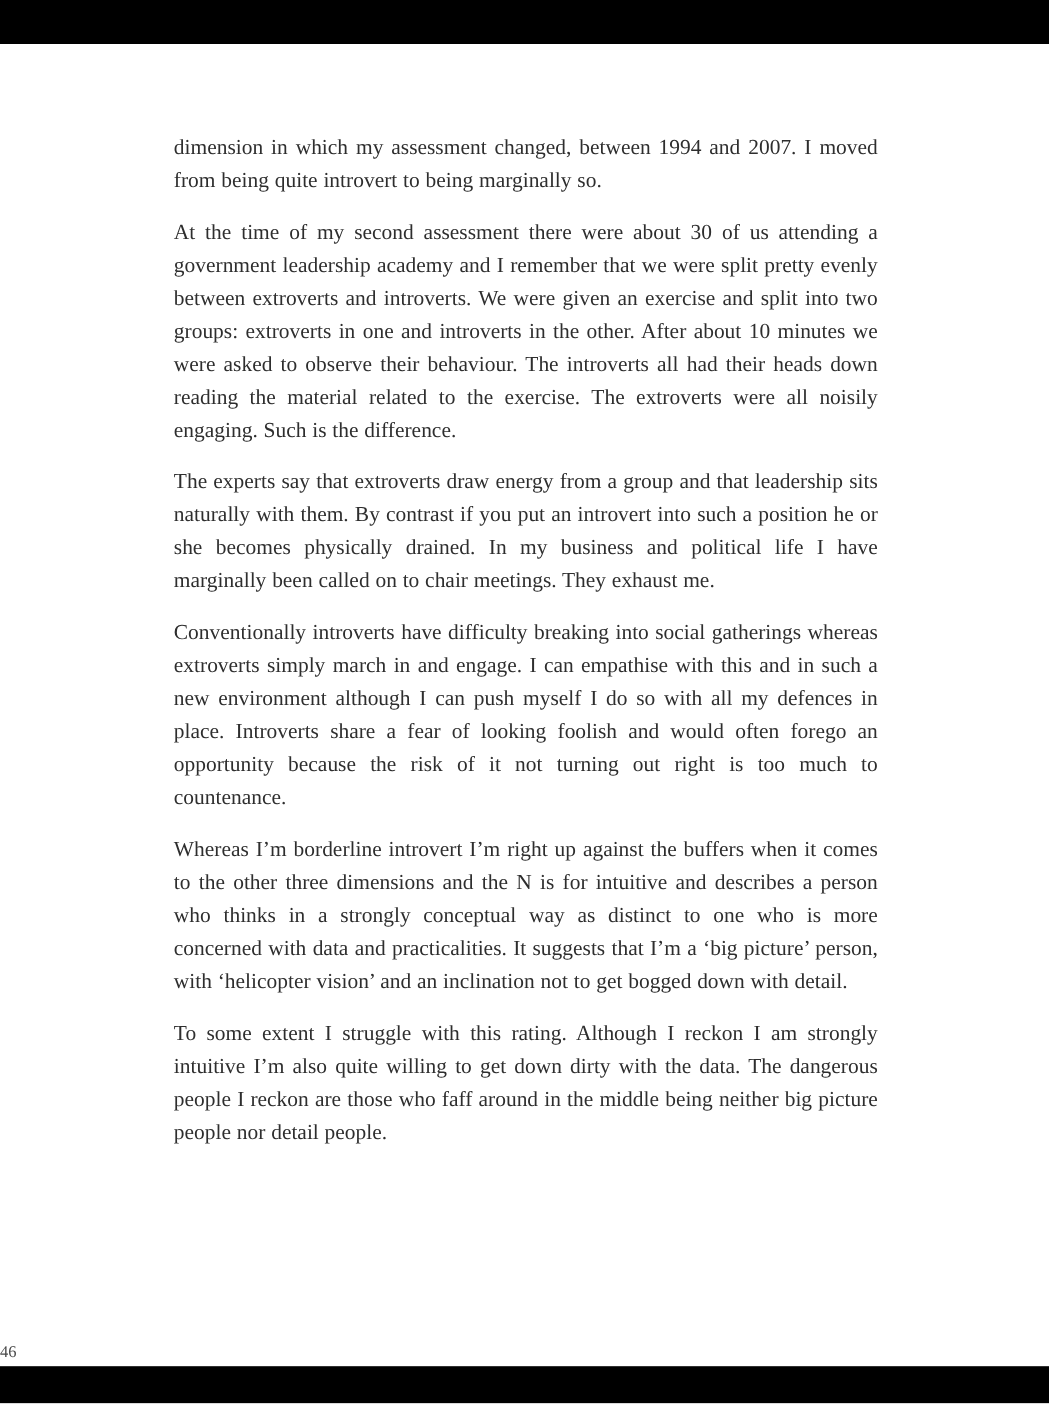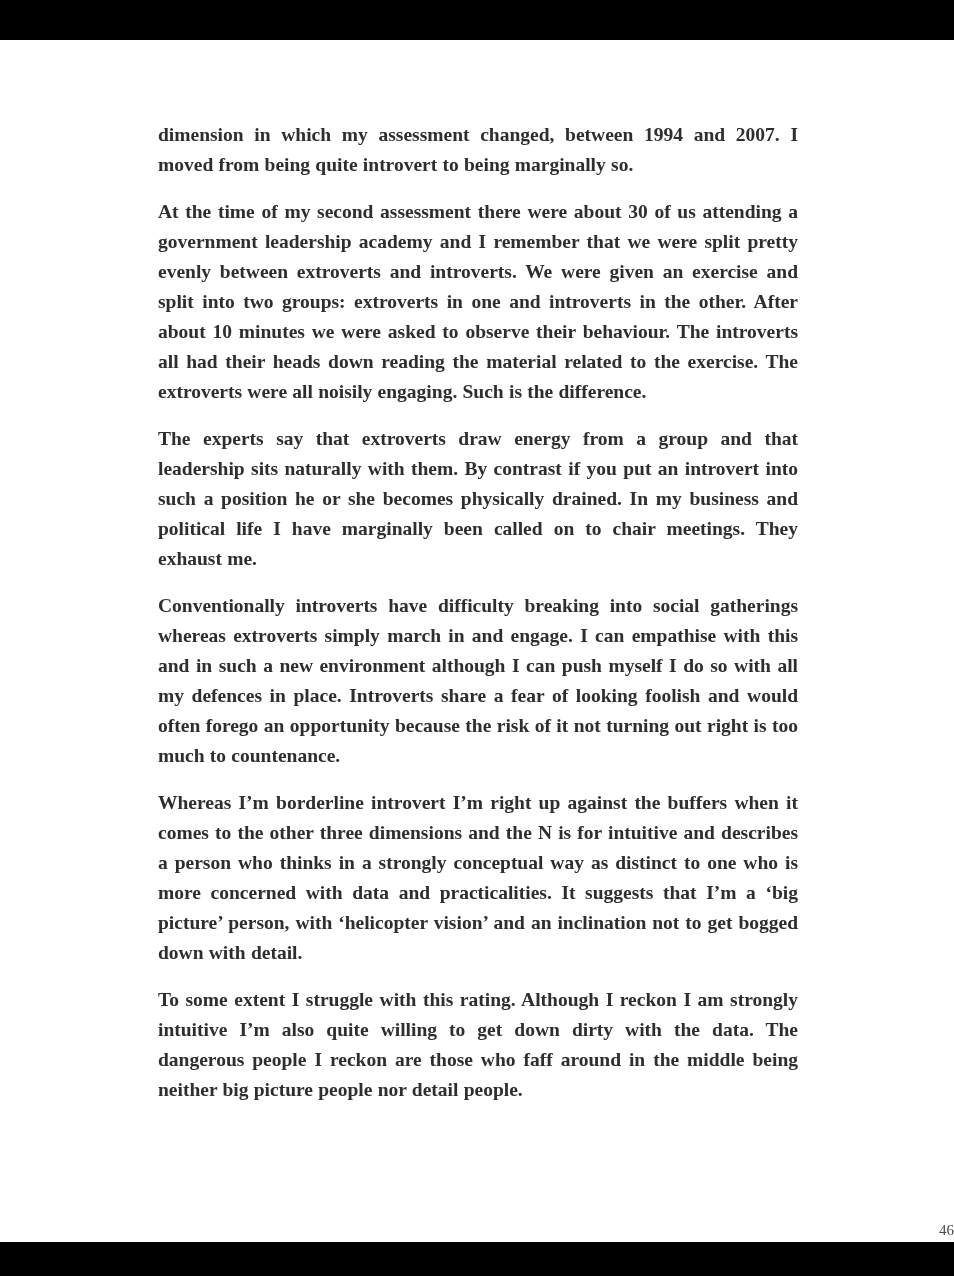--- a/index.html
+++ b/index.html
@@ -29,28 +29,27 @@
     width: 640px;
     color: #2e2e2e;
   }
   .content p {
     font-size: 19.5px;
     line-height: 30px;
     text-align: justify;
     margin-bottom: 17px;
     color: #2e2e2e;
     word-spacing: 0.02em;
-    font-weight: bold;
   }
   .page-number {
     position: absolute;
     top: 1222px;
     left: 0;
     width: 100%;
-    text-align: right;
+    text-align: left;
     font-size: 15px;
     color: #4a4a4a;
   }
 </style>
 </head>
 <body>
 
 <div class="page">
   <div class="edge-bar top"></div>
 

